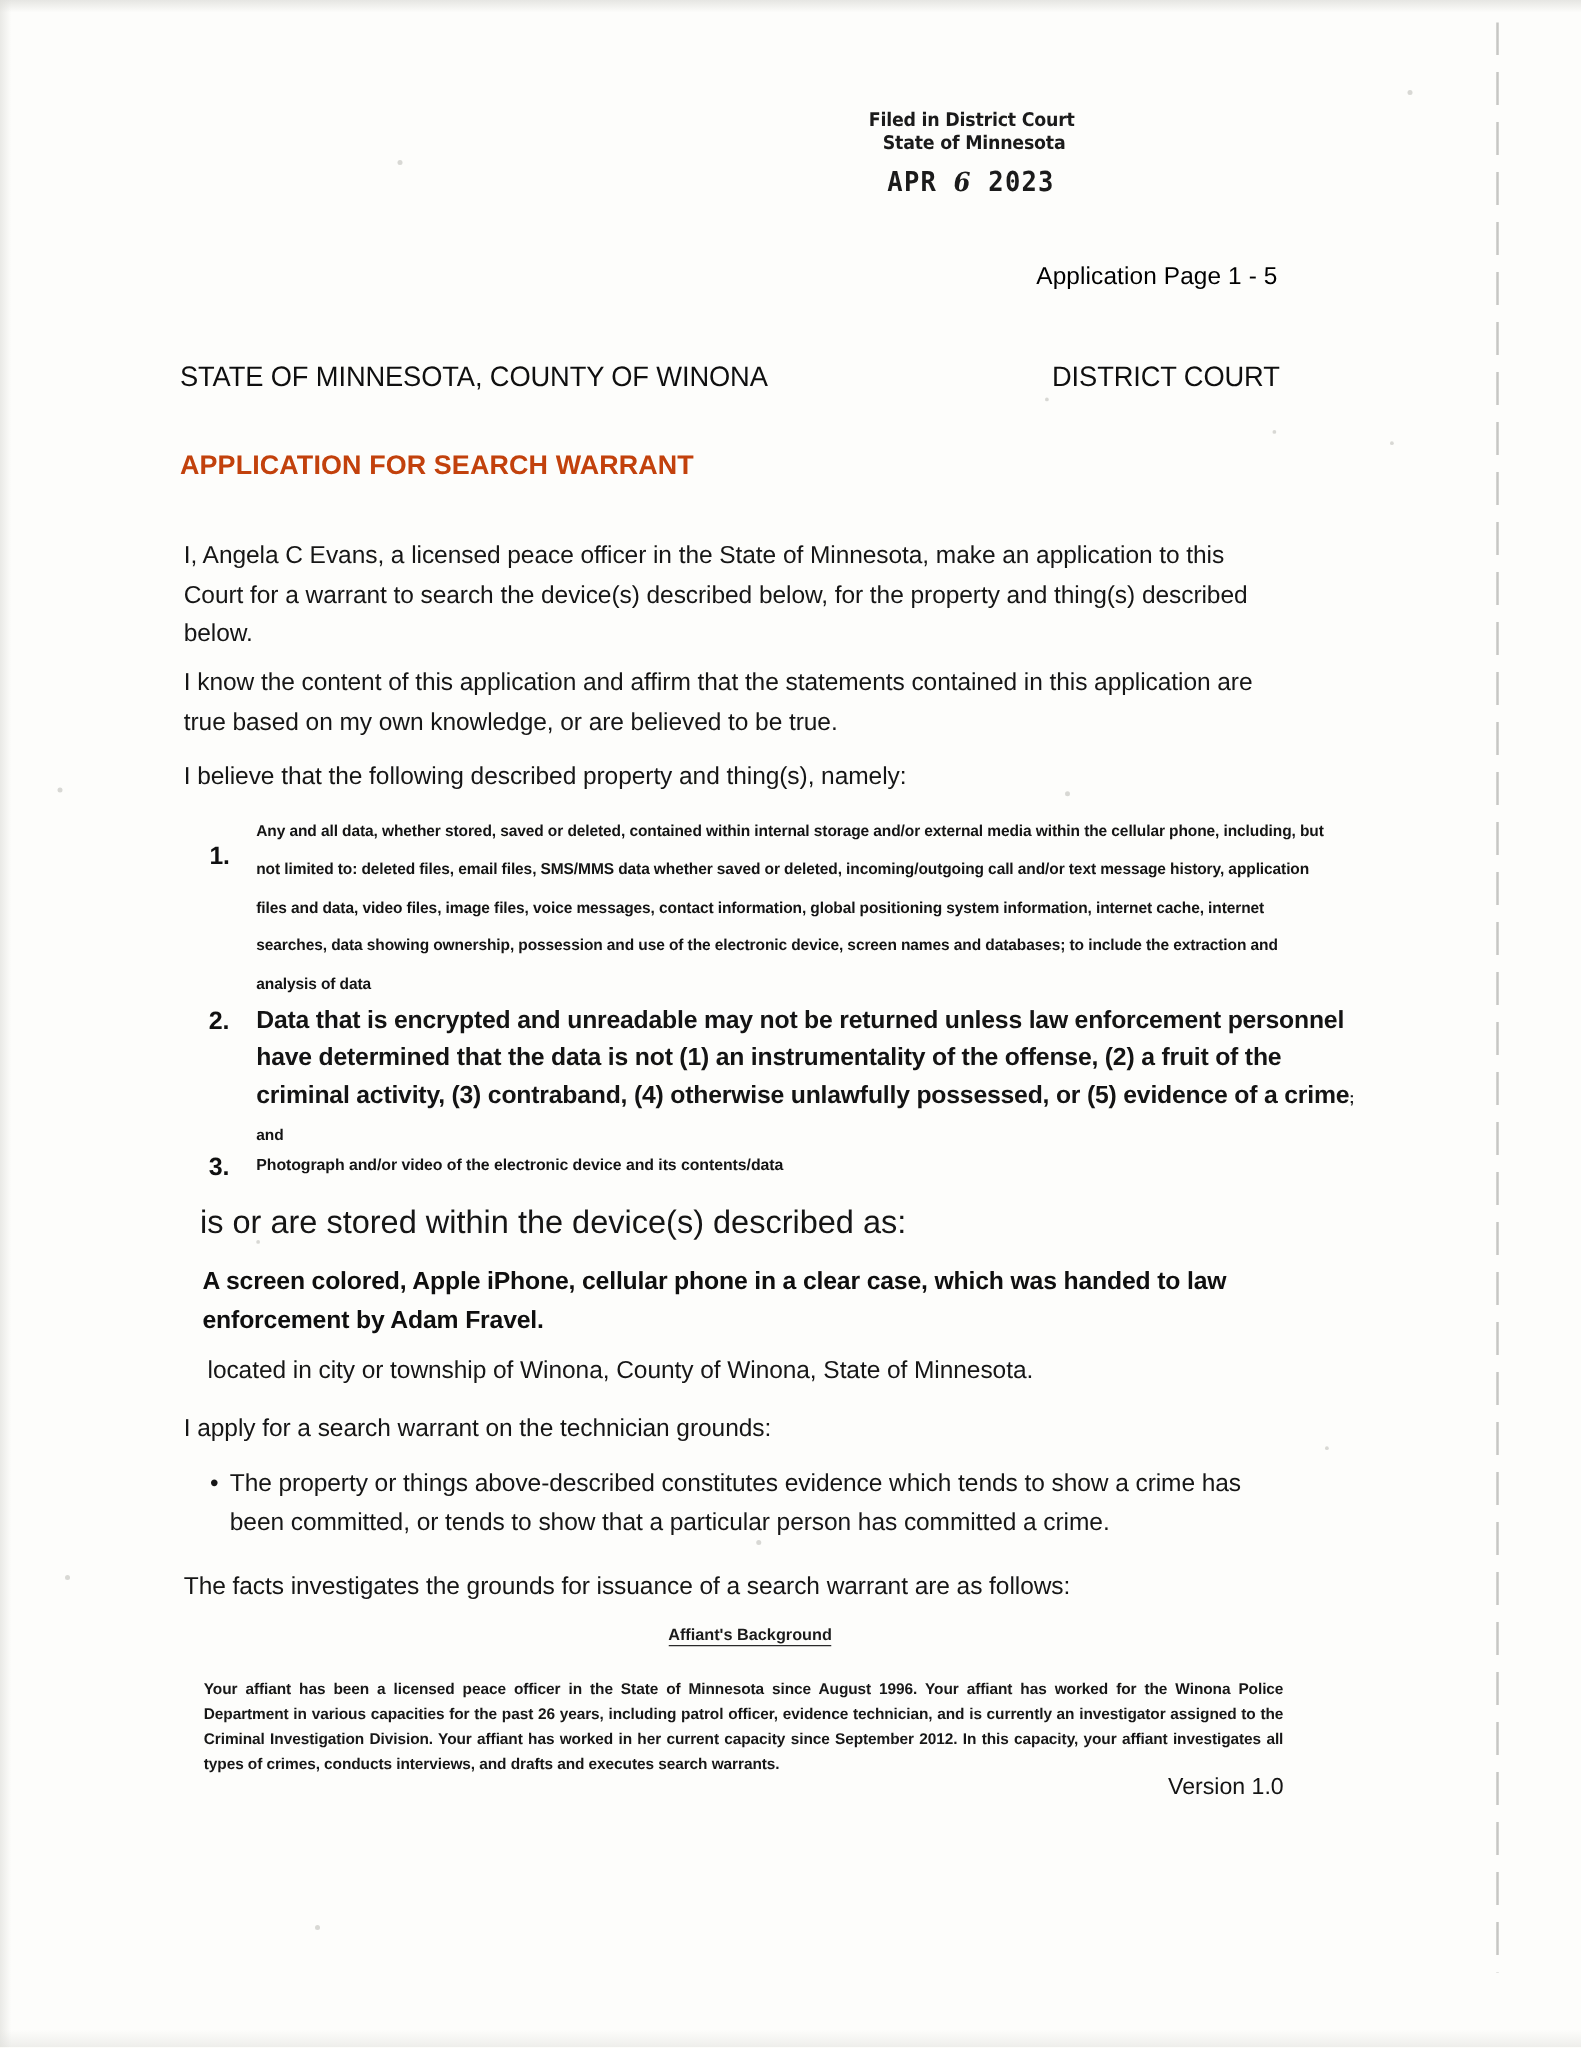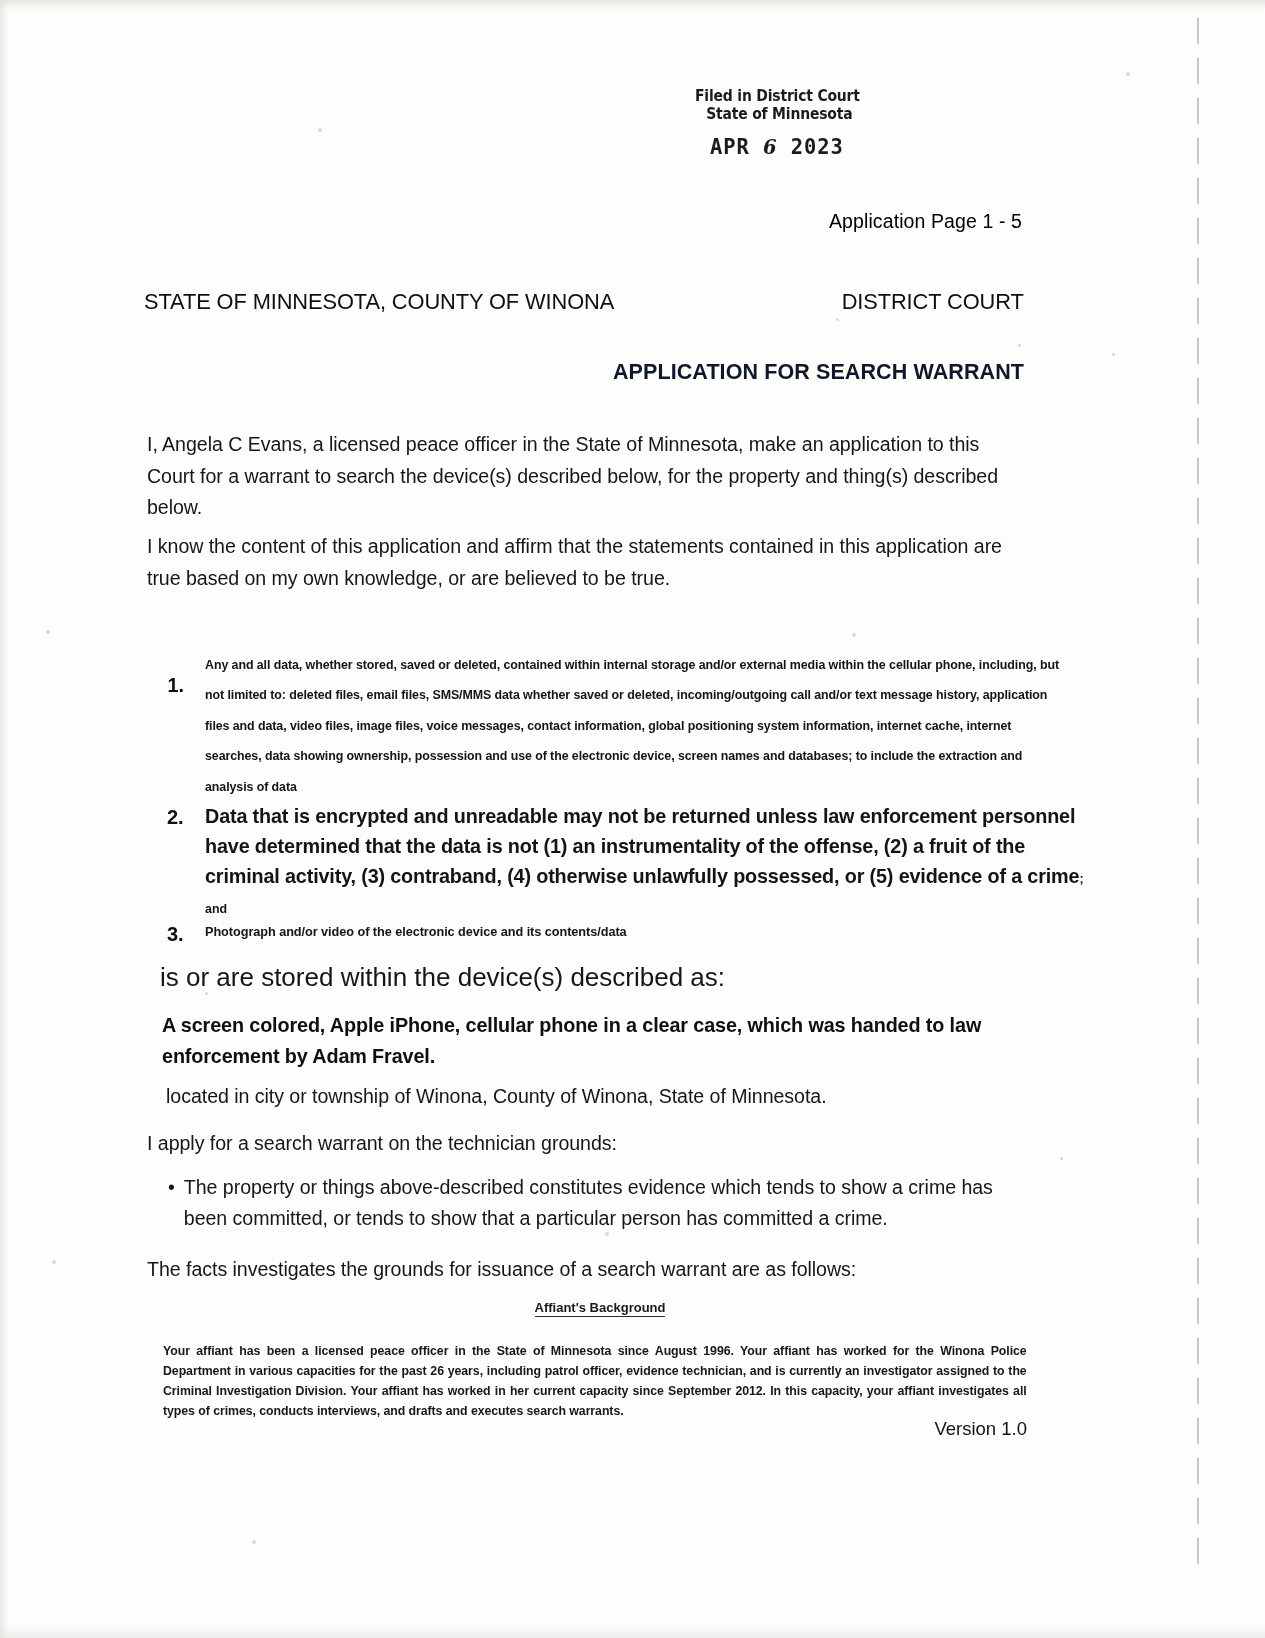--- a/index.html
+++ b/index.html
@@ -123,24 +123,24 @@
     text-align: center;
   }
   .caption .left  { transform: scaleX(.97); transform-origin: left; }
   .caption .right { transform: scaleX(.97); transform-origin: right; }
 
   .doc-title {
     position: absolute;
     left: 144px;
     top: 360px;
     width: 880px;
-    text-align: right;
+    text-align: left;
     font-size: 21.5px;
     font-weight: bold;
-    color: #0f172a;
+    color: #c2410c;
     letter-spacing: .1px;
   }
 
   .body-block {
     position: absolute;
     left: 147px;
     width: 884px;
     font-size: 19.6px;
     line-height: 1.62;
     color: #161616;
@@ -338,20 +338,21 @@
 
     <div class="caption">
       <div class="left">STATE OF MINNESOTA, COUNTY OF WINONA</div>
       <div class="right">DISTRICT COURT</div>
     </div>
 
     <div class="doc-title">APPLICATION FOR SEARCH WARRANT</div>
 
     <div class="body-block p1">I, Angela C Evans, a licensed peace officer in the State of Minnesota, make an application to this Court for a warrant to search the device(s) described below, for the property and thing(s) described below.</div>
     <div class="body-block p2">I know the content of this application and affirm that the statements contained in this application are true based on my own knowledge, or are believed to be true.</div>
+    <div class="body-block p3">I believe that the following described property and thing(s), namely:</div>
 
     <ol class="items">
       <li class="item-small item1">
         <span class="num">1.</span>
         <span>Any and all data, whether stored, saved or deleted, contained within internal storage and/or external media within the cellular phone, including, but not limited to: deleted files, email files, SMS/MMS data whether saved or deleted, incoming/outgoing call and/or text message history, application files and data, video files, image files, voice messages, contact information, global positioning system information, internet cache, internet searches, data showing ownership, possession and use of the electronic device, screen names and databases; to include the extraction and analysis of data</span>
       </li>
       <li class="item2">
         <span class="num">2.</span>
         <span>Data that is encrypted and unreadable may not be returned unless law enforcement personnel have determined that the data is not (1) an instrumentality of the offense, (2) a fruit of the criminal activity, (3) contraband, (4) otherwise unlawfully possessed, or (5) evidence of a crime</span><span class="tail">; and</span>
       </li>

